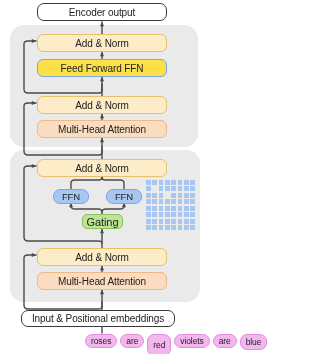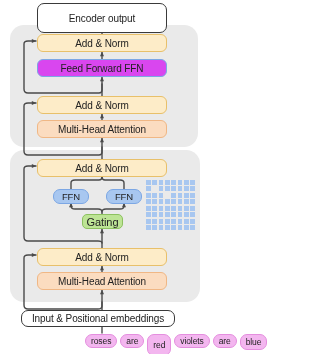--- a/index.html
+++ b/index.html
@@ -16,21 +16,21 @@
   }
   .node{
     position:absolute;box-sizing:border-box;
     display:flex;align-items:center;justify-content:center;
     border-radius:6px;border:1px solid #000;
     font-size:10px;color:#222;white-space:nowrap;
     letter-spacing:-0.1px;
   }
   .n-plain{background:#ffffff;border-color:#3a3a3a;border-radius:7px;}
   .n-addnorm{background:#fdecc8;border-color:#e8c06a;}
-  .n-ffnblue{background:#d946ef;border-color:#7ca7e4;}
+  .n-ffnblue{background:#fde047;border-color:#7ca7e4;}
   .n-mha{background:#fbdcc0;border-color:#f0b785;}
   .n-expert{background:#a8c7f0;border-color:#7ca7e4;border-radius:7px;font-size:9.5px;}
   .n-gating{background:#bde495;border-color:#8dc160;border-radius:5px;font-size:11px;}
   .n-token{
     background:#f3b6ef;border-color:#e48ede;border-radius:7px;
     font-size:8.5px;color:#222;
   }
 
   #expert-grid{position:absolute;display:grid;}
   .cell{background:#a8c7f0;}
@@ -79,21 +79,21 @@
       <path d="M102,285 L102,266" marker-end="url(#ah)"></path>
 
       <path d="M102,302 L102,306 Q102,309 98,309 L28,309 Q24,309 24,305 L24,258 Q24,255 28,255 L36,255" marker-end="url(#ah)"></path>
 
       <path d="M102,313 L102,290" marker-end="url(#ah)"></path>
 
       <path d="M102,333 L102,327"></path>
     </g>
   </svg>
 
-  <div class="node n-plain" style="left:37px;top:3px;width:130px;height:30px;">Encoder output</div>
+  <div class="node n-plain" style="left:37px;top:3px;width:130px;height:18px;">Encoder output</div>
 
   <div class="node n-addnorm" style="left:37px;top:34px;width:130px;height:18px;">Add &amp; Norm</div>
 
   <div class="node n-ffnblue" style="left:37px;top:59px;width:130px;height:18px;">Feed Forward FFN</div>
 
   <div class="node n-addnorm" style="left:37px;top:96px;width:130px;height:18px;">Add &amp; Norm</div>
 
   <div class="node n-mha" style="left:37px;top:120px;width:130px;height:18px;">Multi-Head Attention</div>
 
   <div class="node n-addnorm" style="left:37px;top:159px;width:130px;height:18px;">Add &amp; Norm</div>

